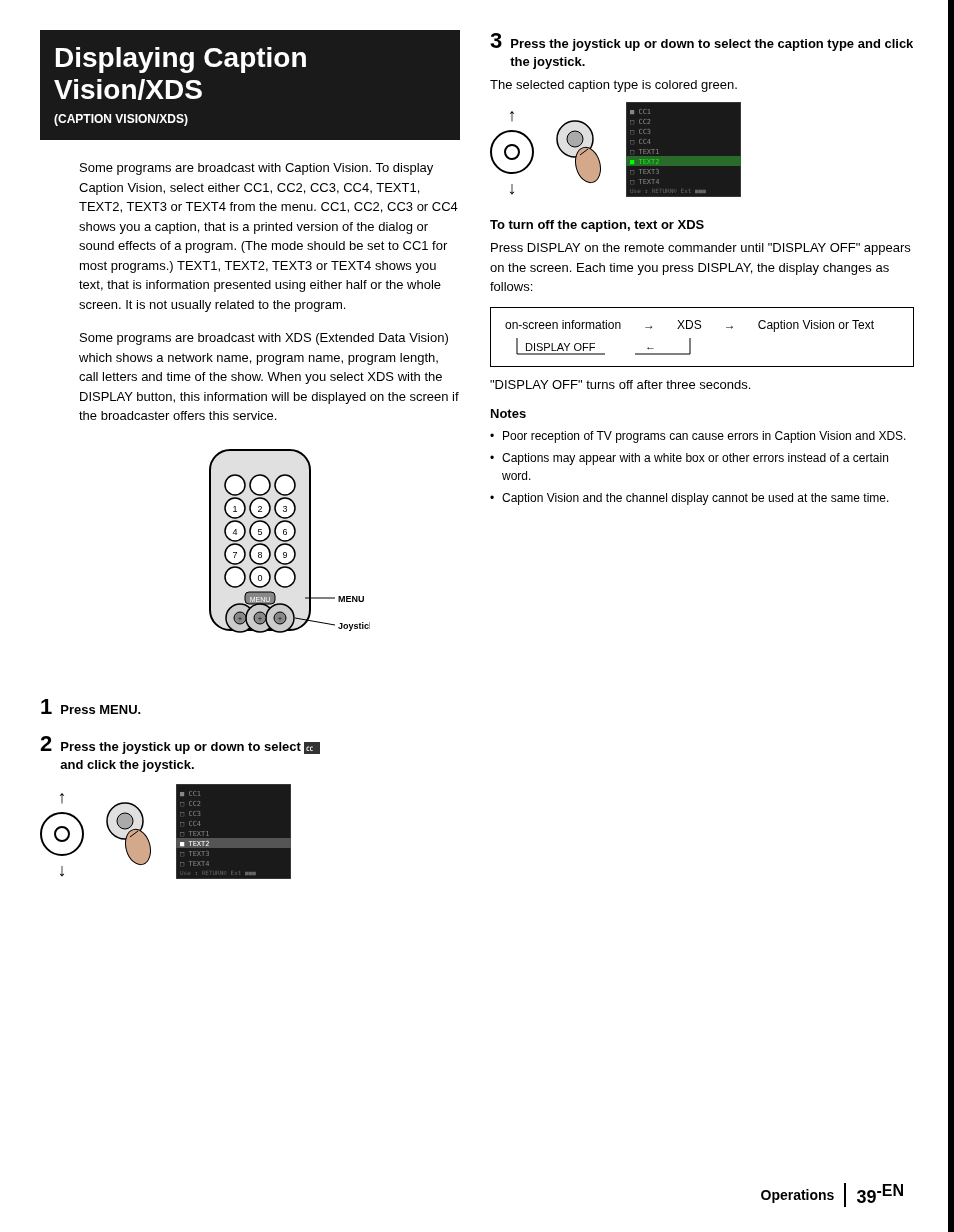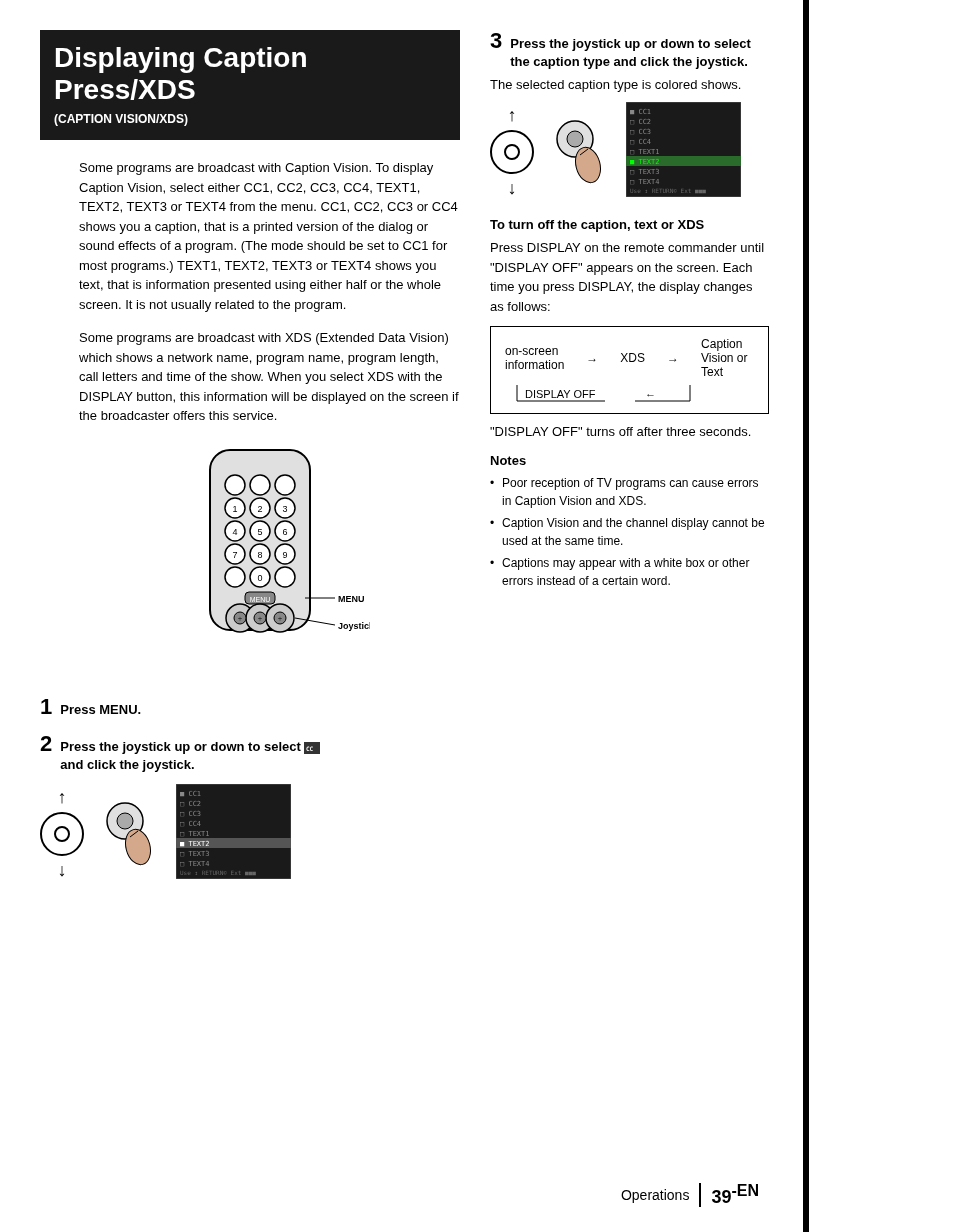--- a/index.html
+++ b/index.html
@@ -7,21 +7,21 @@
       width: 954px;
       min-height: 1232px;
       background: #fff;
       font-family: 'Times New Roman', Times, serif;
       font-size: 13px;
       color: #000;
       position: relative;
     }
 
     .page-container {
-      width: 809px;
+      width: 954px;
       min-height: 1232px;
       padding: 30px 40px 30px 40px;
       position: relative;
     }
 
     
     .page-container::after {
       content: '';
       position: absolute;
       top: 0;
@@ -201,21 +201,21 @@
       bottom: 24px;
       right: 50px;
       display: flex;
       align-items: center;
       gap: 0;
       font-family: Arial, sans-serif;
     }
 
     .footer-operations {
       font-size: 14px;
-      font-weight: normal;
+      font-weight: bold;
     }
 
     .footer-divider {
       width: 2px;
       height: 24px;
       background: #000;
       margin: 0 10px;
     }
 
     .footer-page {
@@ -266,21 +266,21 @@
 
 <div class="page-container">
 
   <div class="two-col">
 
     <div class="left-col">
 
       <div class="header-box">
         <div class="header-title">
           <span>Displaying Caption</span><br>
-          <span>Press/XDS</span>
+          <span>Vision/XDS</span>
         </div>
         <div class="header-subtitle">(CAPTION VISION/XDS)</div>
       </div>
 
       <p class="body-text">Some programs are broadcast with Caption Vision. To display Caption Vision, select either CC1, CC2, CC3, CC4, TEXT1, TEXT2, TEXT3 or TEXT4 from the menu. CC1, CC2, CC3 or CC4 shows you a caption, that is a printed version of the dialog or sound effects of a program. (The mode should be set to CC1 for most programs.) TEXT1, TEXT2, TEXT3 or TEXT4 shows you text, that is information presented using either half or the whole screen. It is not usually related to the program.</p>
       <p class="body-text">Some programs are broadcast with XDS (Extended Data Vision) which shows a network name, program name, program length, call letters and time of the show. When you select XDS with the DISPLAY button, this information will be displayed on the screen if the broadcaster offers this service.</p>
 
       <div class="remote-svg-container">
         <svg width="220" height="240" viewBox="0 0 220 240">
 
@@ -404,21 +404,21 @@
 
     </div>
 
     <div class="right-col">
 
       <div class="step">
         <div class="step3-header">
           <span class="step-num">3</span>
           <span class="step-text bold-text">Press the joystick up or down to select the caption type and click the joystick.</span>
         </div>
-        <p class="caption-text" style="margin-bottom:8px;font-family:Arial,sans-serif;font-size:13px;">The selected caption type is colored shows.</p>
+        <p class="caption-text" style="margin-bottom:8px;font-family:Arial,sans-serif;font-size:13px;">The selected caption type is colored green.</p>
 
         <div class="step3-images">
 
           <div style="display:flex;flex-direction:column;align-items:center;gap:4px;">
             <span style="font-size:18px;">↑</span>
             <div style="width:44px;height:44px;border-radius:50%;border:2px solid #000;display:flex;align-items:center;justify-content:center;">
               <div style="width:16px;height:16px;border-radius:50%;border:2px solid #000;"></div>
             </div>
             <span style="font-size:18px;">↓</span>
           </div>
@@ -474,22 +474,22 @@
             </svg>
           </div>
         </div>
 
         <p class="display-off-note">"DISPLAY OFF" turns off after three seconds.</p>
 
         <div class="notes-section">
           <p class="notes-title">Notes</p>
           <ul class="notes-list">
             <li>Poor reception of TV programs can cause errors in Caption Vision and XDS.</li>
+            <li>Captions may appear with a white box or other errors instead of a certain word.</li>
             <li>Caption Vision and the channel display cannot be used at the same time.</li>
-            <li>Captions may appear with a white box or other errors instead of a certain word.</li>
           </ul>
         </div>
       </div>
 
     </div>
 
   </div>
 
   <div class="page-footer">
     <span class="footer-operations">Operations</span>

